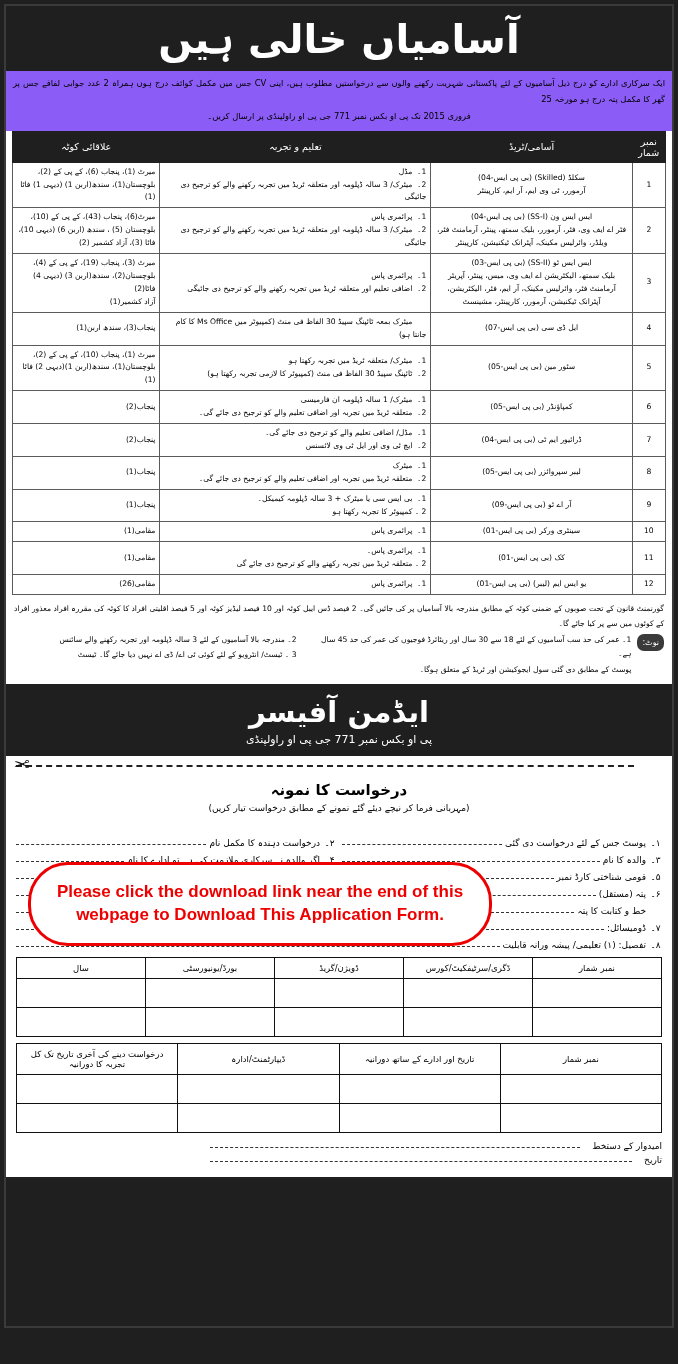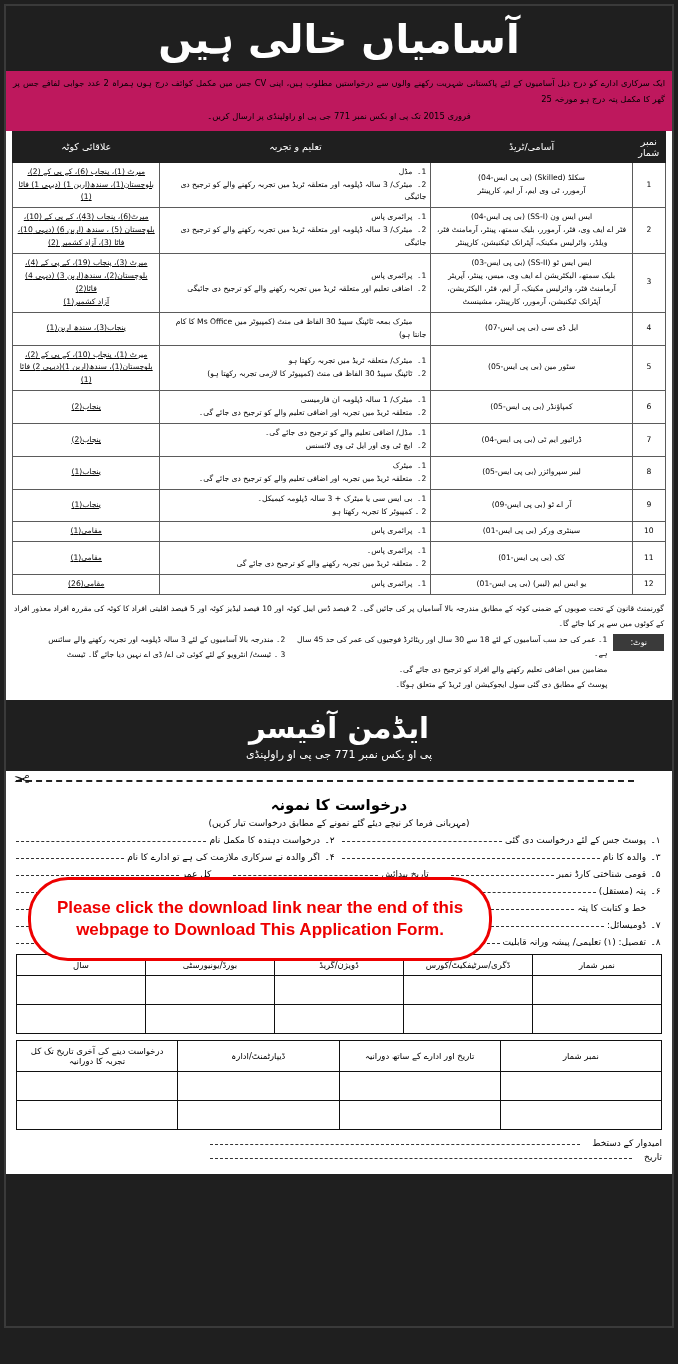--- a/index.html
+++ b/index.html
@@ -33,21 +33,21 @@
   .banner-title{
     font-size:40px;
     font-weight:bold;
     letter-spacing:1px;
     line-height:1.25;
     direction:rtl;
   }
 
   
   .intro{
-    background:#be185d;
+    background:#8b5cf6;
     color:#000000;
     direction:rtl;
     text-align:justify;
     font-size:8.4px;
     line-height:1.85;
     padding:5px 7px 4px 7px;
     border-top:1px solid #1f1f1f;
   }
   .intro p{margin:0 0 2px 0;}
   .intro .ln2{text-align:center;}
@@ -82,36 +82,36 @@
     vertical-align:middle;
   }
   .c-sr{width:4.5%;text-align:center;font-size:10px;}
   .c-post{width:31%;text-align:center;margin-left:8px;}
   .c-edu{width:42%;}
   .c-quota{width:22.5%;text-align:left;}
   .post-title{display:block;}
   .post-trades{display:block;}
   .edu-line{display:block;}
   .edu-num{display:inline-block;min-width:14px;}
-  .q-line{display:block;text-align:center;text-decoration:underline;}
+  .q-line{display:block;text-align:right;}
 
   
   .notes{
     background:#ffffff;
     direction:rtl;
     color:#000;
     font-size:7.6px;
     line-height:1.9;
     padding:3px 8px 6px 8px;
   }
   .notes .para{text-align:justify;margin:0 0 1px 0;}
   .note-block{display:flex;gap:6px;align-items:flex-start;margin-top:2px;}
   .note-tag{
     background:#3a3a3a;color:#fff;font-size:8px;
-    padding:1px 17px;white-space:nowrap;margin-top:1px;
+    padding:1px 5px;white-space:nowrap;margin-top:1px;border-radius:7px;
   }
   .note-cols{flex:1;display:flex;gap:10px;}
   .note-col-right{flex:1.15;}
   .note-col-left{flex:1;}
   .note-item{display:block;margin-bottom:1px;}
 
   
   .admin{
     background:#1f1f1f;color:#fff;text-align:center;
     padding:9px 0 8px 0;direction:rtl;
@@ -133,21 +133,21 @@
     position:absolute;left:8px;top:-3px;font-size:19px;color:#111;
     transform:scaleX(-1);
   }
 
   
   .form{
     background:#ffffff;color:#000;direction:rtl;
     padding:5px 10px 8px 10px;position:relative;
   }
   .form-title{text-align:center;font-size:15px;font-weight:bold;margin:2px 0 4px 0;}
-  .form-note{text-align:center;font-size:9px;margin-bottom:7px;}
+  .form-note{text-align:center;font-size:9px;margin-bottom:25px;}
   .frow{display:flex;align-items:flex-end;gap:6px;font-size:9px;margin-bottom:7px;}
   .fitem{display:flex;align-items:flex-end;gap:3px;}
   .fnum{min-width:13px;text-align:center;}
   .flabel{white-space:nowrap;text-align:center;}
   .fdash{
     flex:1;border-bottom:1.5px dashed #333;height:1px;margin-bottom:3px;min-width:22px;
   }
   .fitem.grow{flex:1;}
   .section-label{font-size:9px;margin:4px 0 4px 0;}
 
@@ -376,21 +376,20 @@
     </table>
   </div>
 
   <div class="notes">
     <p class="para">گورنمنٹ قانون کے تحت صوبوں کے ضمنی کوٹہ کے مطابق مندرجہ بالا آسامیاں پر کی جائیں گی۔ 2 فیصد ڈس ایبل کوٹہ اور 10 فیصد لیڈیز کوٹہ اور 5 فیصد اقلیتی افراد کا کوٹہ کی مقررہ افراد معذور افراد کے کوٹوں میں سے پر کیا جائے گا۔</p>
     <div class="note-block">
       <span class="note-tag">نوٹ:</span>
       <div class="note-cols">
         <div class="note-col-right" id="notes-right">
               <span class="note-item">1۔  عمر کی حد سب آسامیوں کے لئے 18 سے 30 سال اور ریٹائرڈ فوجیوں کی عمر کی حد 45 سال ہے۔</span>
-              <span class="note-item">مضامین میں اضافی تعلیم رکھنے والے افراد کو ترجیح دی جائے گی۔</span>
               <span class="note-item">پوسٹ کے مطابق دی گئی سول ایجوکیشن اور ٹریڈ کے متعلق ہوگا۔</span>
             </div>
         <div class="note-col-left" id="notes-left">
               <span class="note-item">2۔ مندرجہ بالا آسامیوں کے لئے 3 سالہ ڈپلومہ اور تجربہ رکھنے والے سائنس</span>
               <span class="note-item">3 ۔  ٹیسٹ/ انٹرویو کے لئے کوئی ٹی اے/ ڈی اے نہیں دیا جائے گا۔ ٹیسٹ</span>
             </div>
       </div>
     </div>
   </div>
 

